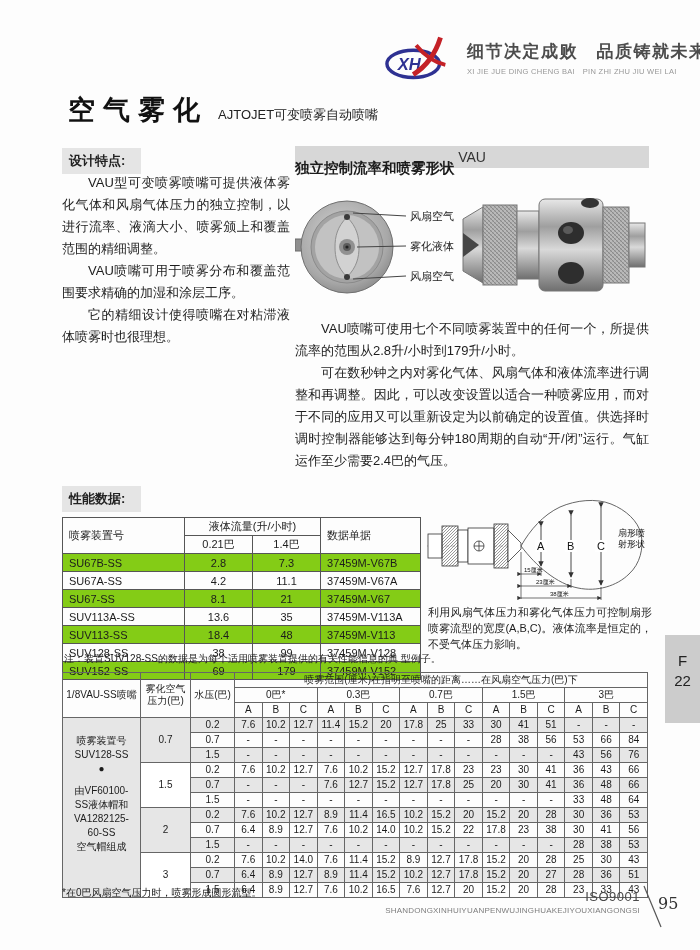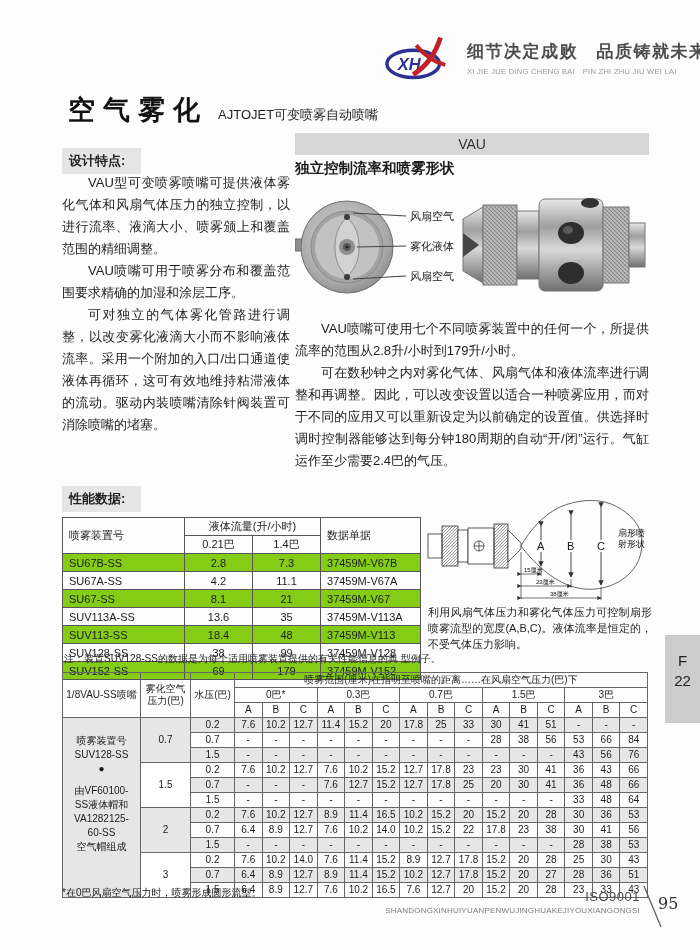--- a/index.html
+++ b/index.html
@@ -20,21 +20,21 @@
   
   .sec-label{position:absolute;left:62px;background:#e5e5e5;font-size:13px;font-weight:bold;
     padding:4px 16px 4px 7px;color:#222;}
   .design-label{top:148px;}
   .perf-label{top:486px;}
   
   .left-col{position:absolute;left:62px;top:172px;width:228px;}
   .right-col{position:absolute;left:295px;top:318px;width:354px;}
   .left-col p,.right-col p{font-size:13px;line-height:22px;text-align:justify;text-indent:2em;margin:0;color:#1d1d1d;}
   
-  .vau-banner{position:absolute;left:295px;top:133px;width:354px;height:22px;background:#d7d7d7;
+  .vau-banner{position:absolute;left:295px;top:146px;width:354px;height:22px;background:#d7d7d7;
     text-align:center;font-size:14px;line-height:22px;color:#333;}
   .vau-caption{position:absolute;left:295px;top:159px;width:354px;font-size:14.5px;font-weight:bold;}
   .photo-svg{position:absolute;left:295px;top:183px;}
   
   .flow-table{position:absolute;left:62px;top:517px;width:358px;border-collapse:collapse;table-layout:fixed;font-size:11px;}
   .flow-table th,.flow-table td{border:1px solid #565656;padding:0 6px;height:17px;font-weight:normal;text-align:center;color:#1c1c1c;}
   .flow-table td.c-dev,.flow-table td.c-doc{text-align:left;}
   .flow-table tr.shade td{background:#84cc16;}
   
   .diagram-svg{position:absolute;left:426px;top:496px;}
@@ -82,21 +82,21 @@
 
 <div class="title-block">
   <h1 class="page-title">空气雾化</h1>
   <span class="subtitle">AJTOJET可变喷雾自动喷嘴</span>
 </div>
 
 <div class="sec-label design-label">设计特点:</div>
 <div class="left-col">
   <p>VAU型可变喷雾喷嘴可提供液体雾化气体和风扇气体压力的独立控制，以进行流率、液滴大小、喷雾颁上和覆盖范围的精细调整。</p>
   <p>VAU喷嘴可用于喷雾分布和覆盖范围要求精确的加湿和涂层工序。</p>
-  <p>可对独立的气体雾化管路进行调整，以改变雾化液滴大小而不影响液体流率。采用一个附加的入口/出口通道使液体再循环，这可有效地维持粘滞液体的流动。驱动内装喷嘴清除针阀装置可消除喷嘴的堵塞。</p>
+  <p>它的精细设计使得喷嘴在对粘滞液体喷雾时也很理想。</p>
 </div>
 
 <div class="vau-banner">VAU</div>
 <div class="vau-caption">独立控制流率和喷雾形状</div>
 
 <svg class="photo-svg" width="354" height="132" viewBox="0 0 354 132">
   <defs>
     <radialGradient id="circGrad" cx="45%" cy="40%" r="70%">
       <stop offset="0%" stop-color="#d6d6d6"></stop>
         <stop offset="70%" stop-color="#a8a8a8"></stop>

